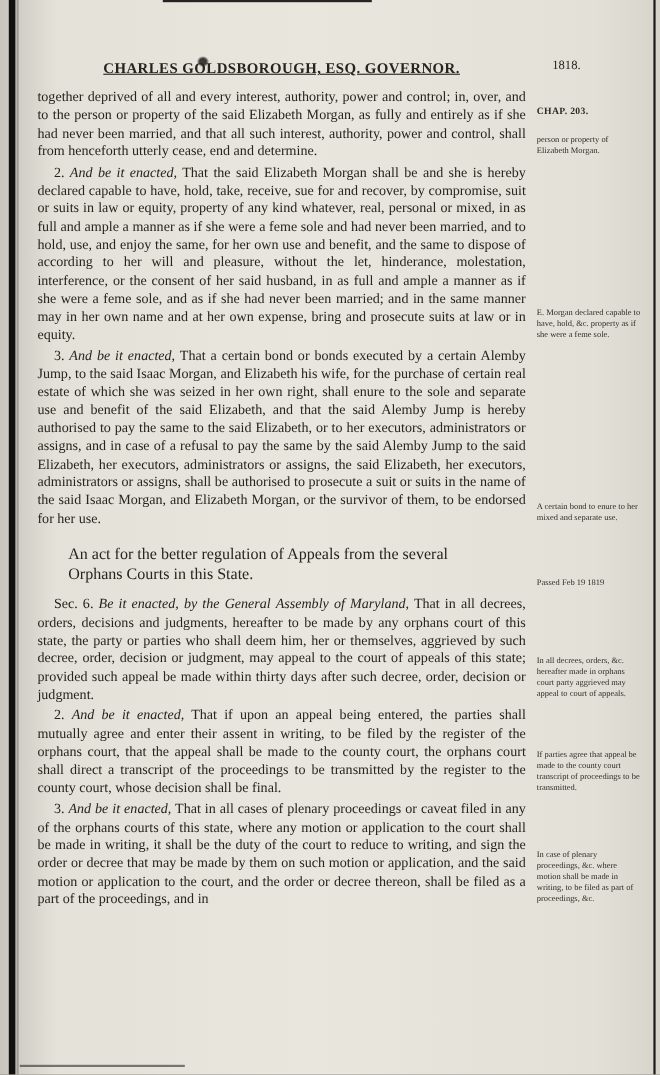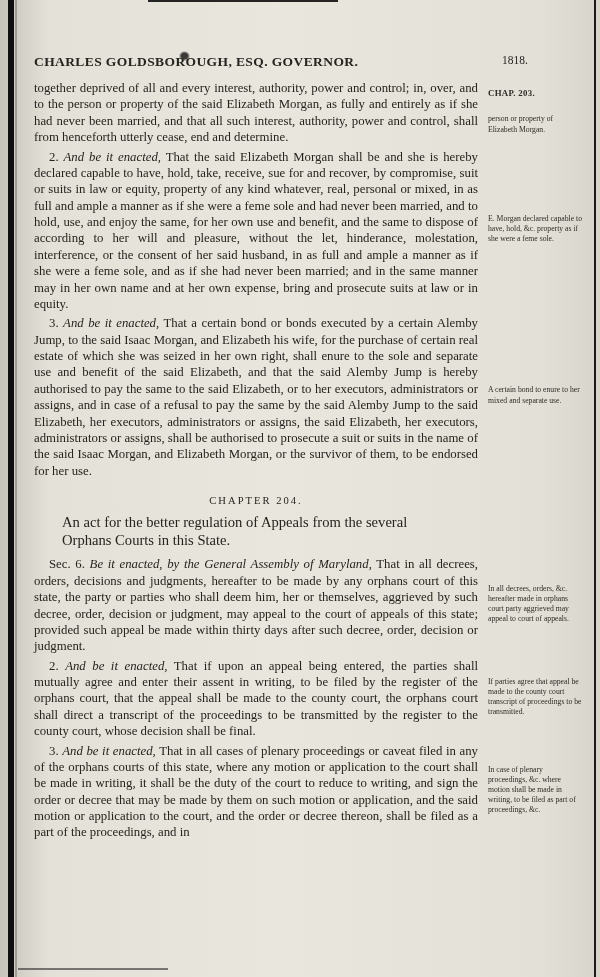--- a/index.html
+++ b/index.html
@@ -17,24 +17,24 @@
   .edge-left2 { position: absolute; left: 15px; top: 0; width: 2px;  height: 100%; background: rgba(25,25,25,.28); }
   .edge-right { position: absolute; right: 4px; top: 0; width: 2px;  height: 100%; background: #1b1b1b; }
   .edge-top    { position: absolute; left: 148px; top: 0; width: 190px; height: 2px; background: #242424; }
   .edge-bottom { position: absolute; left: 18px; bottom: 7px; width: 150px; height: 2px; background: rgba(25,25,25,.55); }
   .smudge { position: absolute; left: 179px; top: 51px; width: 11px; height: 10px;
             background: radial-gradient(ellipse at center, #3a3a36 0 40%, transparent 72%); }
 
   .content { position: absolute; left: 34px; top: 54px; width: 548px; }
 
   .header { display: flex; margin-bottom: 10px; }
-  .htitle { width: 444px; text-align: left; font-weight: bold; font-size: 13.5px; letter-spacing: .4px; }
+  .htitle { width: 444px; text-align: center; font-weight: bold; font-size: 13.5px; letter-spacing: .4px; text-decoration: underline; }
   .hyear  { width: 94px; margin-left: 10px; font-weight: normal; font-size: 11.5px; padding-left: 14px; }
 
-  .block { display: flex; align-items: center; }
+  .block { display: flex; align-items: flex-end; }
   .main  { width: 444px; }
   .side  { width: 94px; margin-left: 10px; font-size: 7.7px; line-height: 1.32; color: #2d2b26; font-family: Liberation Serif, serif; }
 
   .para { margin: 0 0 3px 0; font-size: 12.8px; line-height: 1.28; text-align: justify; }
   .indent { text-indent: 15px; }
   .lead { font-style: italic; }
   .num  { font-style: normal; }
 
   .chap-label { font-weight: bold; font-size: 8.8px; letter-spacing: .3px; margin-bottom: 15px; }
   .note { margin-bottom: 6px; }
@@ -95,22 +95,24 @@
           <span>That a certain bond or bonds executed by a certain Alemby Jump, to the said Isaac Morgan, and Elizabeth his wife, for the purchase of certain real estate of which she was seized in her own right, shall enure to the sole and separate use and benefit of the said Elizabeth, and that the said Alemby Jump is hereby authorised to pay the same to the said Elizabeth, or to her executors, administrators or assigns, and in case of a refusal to pay the same by the said Alemby Jump to the said Elizabeth, her executors, administrators or assigns, the said Elizabeth, her executors, administrators or assigns, shall be authorised to prosecute a suit or suits in the name of the said Isaac Morgan, and Elizabeth Morgan, or the survivor of them, to be endorsed for her use.</span>
         </p>
       </div>
       <div class="side">
         <div class="note">A certain bond to enure to her mixed and separate use.</div>
       </div>
     </div>
 
     <div class="chapter-block">
       <div class="main">
-        <div class="chapter-heading">CHAPTER 204.</div>
         <div class="act-title">An act for the better regulation of Appeals from the several Orphans Courts in this State.</div>
+      </div>
+      <div class="side">
+        <div class="note passed">Passed Feb 19 1819</div>
       </div>
     </div>
 
     <div class="block">
       <div class="main">
         <p class="para indent">
           <span class="num">Sec. 6.</span>
           <i class="lead">Be it enacted, by the General Assembly of Maryland,</i>
           <span>That in all decrees, orders, decisions and judgments, hereafter to be made by any orphans court of this state, the party or parties who shall deem him, her or themselves, aggrieved by such decree, order, decision or judgment, may appeal to the court of appeals of this state; provided such appeal be made within thirty days after such decree, order, decision or judgment.</span>
         </p>

